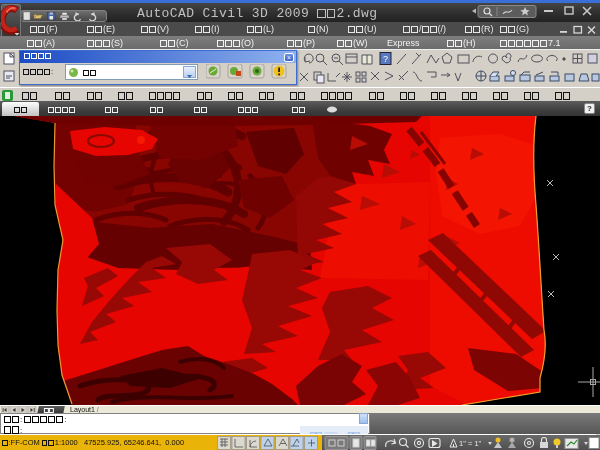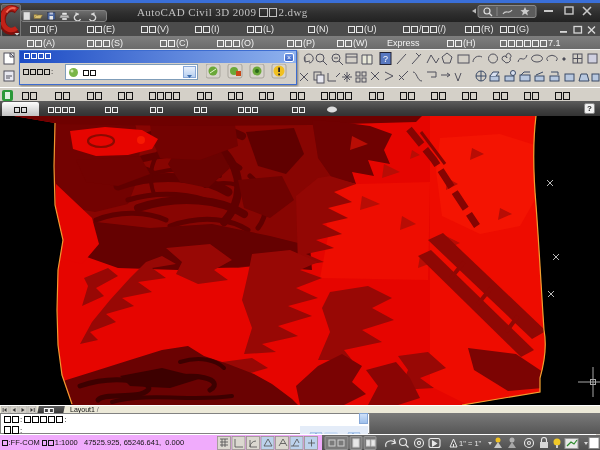--- a/index.html
+++ b/index.html
@@ -5,21 +5,21 @@
 html,body{width:600px;height:450px;overflow:hidden}
 #app{position:relative;width:600px;height:450px;font-family:"Liberation Sans",sans-serif;background:#d4d0c8;overflow:hidden}
 .abs{position:absolute}
 
 .g{display:inline-block;width:7px;height:7.5px;border:1px solid currentColor;vertical-align:-1px;margin-right:1px}
 .gs{display:inline-block;width:6px;height:6.5px;border:1px solid currentColor;vertical-align:-1px;margin-right:1px}
 .gt{display:inline-block;width:8.5px;height:9px;border:1px solid currentColor;vertical-align:-1px;margin-right:1px}
 
 #blueline{left:0;top:0;width:600px;height:3px;background:#3a6fd8}
 #titlebar{left:0;top:3px;width:600px;height:19px;background:linear-gradient(#454545,#2e2e2e 55%,#222)}
-#title{left:137px;top:6px;color:#c0c0c0;font-family:Liberation Serif, serif;font-size:11px;letter-spacing:.4px;white-space:nowrap}
+#title{left:137px;top:6px;color:#c0c0c0;font-family:Liberation Mono, monospace;font-size:13px;letter-spacing:.4px;white-space:nowrap}
 #qat{left:20px;top:10px;width:87px;height:11.5px;background:linear-gradient(#6e6e6e,#474747);border:1px solid #818181;border-radius:3px}
 #logo{left:1px;top:4px;width:20px;height:33px;background:linear-gradient(#5f5f5f,#333);border:1px solid #777;border-radius:2px;z-index:6}
 
 #menu1{left:0;top:22px;width:600px;height:14px;background:#4b4b4b;color:#e8e8e8;font-size:9px}
 #menu2{left:0;top:36px;width:600px;height:13px;background:linear-gradient(#7e7e7e,#6b6b6b);color:#f2f2f2;font-size:9px}
 .mi{position:absolute;top:2px;white-space:nowrap}
 
 #tb{left:0;top:49px;width:600px;height:38px;background:#d4d0c8;border-top:1px solid #efefef}
 
 #panel{left:19px;top:50px;width:278px;height:35px;background:#d4d0c8;border:1px solid #3c6cd0;box-shadow:1px 1px 2px rgba(0,0,0,.4)}
@@ -32,21 +32,21 @@
 #ribbon{left:0;top:101px;width:600px;height:15px;background:linear-gradient(#5c5c5c,#3f3f3f 60%,#333);color:#f0f0f0;font-size:9px}
 #rtab0{position:absolute;left:2px;top:1px;width:37px;height:14px;background:linear-gradient(#fdfdfd,#c2c2c2);border-radius:2px 2px 0 0;color:#111;text-align:center;line-height:14px}
 
 #cv{left:0;top:116px;width:600px;height:289px;background:#000}
 
 #ltabs{left:0;top:405px;width:600px;height:8.5px;background:#ece9d8;border-top:1px solid #fff;font-size:7px}
 
 #cmd{left:0;top:413px;width:370px;height:21px;background:#fff;border:1px solid #828282;color:#000;font-size:8px}
 #cmdgray{left:370px;top:413px;width:230px;height:21px;background:linear-gradient(#7a7a7a,#565656)}
 
-#status{left:0;top:434px;width:596px;height:16px;background:#f0abfc;border-top:1px solid #fff;font-size:7.5px;color:#111}
+#status{left:0;top:434px;width:596px;height:16px;background:#eab308;border-top:1px solid #fff;font-size:7.5px;color:#111}
 #statusdark{position:absolute;left:322px;top:0;width:278px;height:16px;background:linear-gradient(#6a6a6a,#4e4e4e)}
 </style></head><body>
 <div id="app">
   <div class="abs" id="blueline"></div>
   <div class="abs" id="titlebar"></div>
   <div class="abs" id="title">AutoCAD Civil 3D 2009 <span class="gt"></span><span class="gt"></span>2.dwg</div>
   <div class="abs" id="qat"></div>
   <svg class="abs" style="left:22px;top:11px" width="84" height="10" viewBox="0 0 84 10">
     <rect x="1.5" y="1" width="6.5" height="8" fill="#e0e0e0" stroke="#888" stroke-width="0.5"></rect>
     <path d="M12 7.5 l2.5-3.5 h6 l-2 3.5 z M12 7.5 v-4 h3 l1 1.5" fill="#d8c070" stroke="#806830" stroke-width="0.5"></path>

